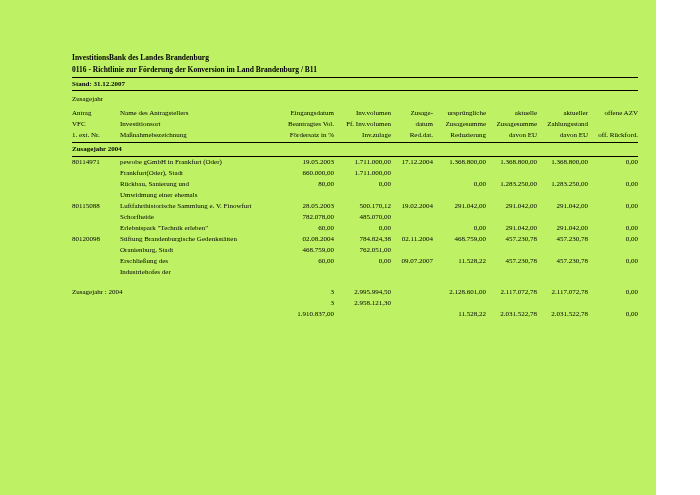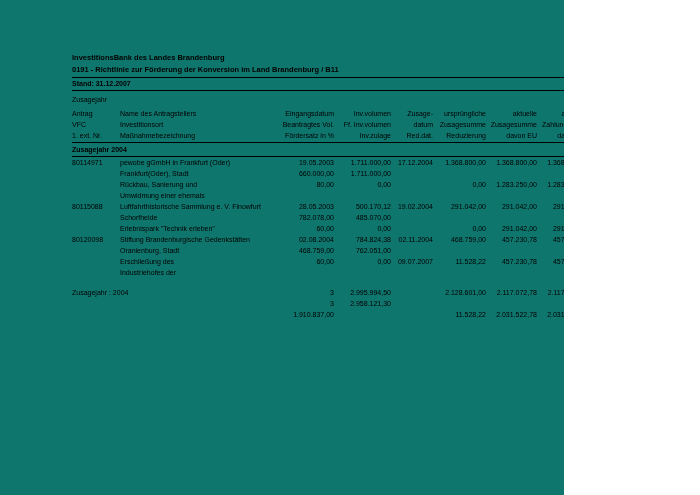--- a/index.html
+++ b/index.html
@@ -4,24 +4,25 @@
 <style>
   * { margin: 0; padding: 0; box-sizing: border-box; }
   html, body { width: 700px; height: 495px; }
   body {
     font-family: "Liberation Sans", "DejaVu Sans", sans-serif;
     background: #ffffff;
     color: #000000;
   }
   .page {
     position: relative;
-    width: 564px;
+    width: 656px;
     height: 495px;
-    background: #0f766e;
+    background: #bef264;
     overflow: hidden;
+    font-family: Liberation Serif, serif;
   }
   .doc {
     position: absolute;
     left: 72px;
     top: 52px;
     width: 566px;
   }
   .title-line {
     font-size: 7.5px;
     font-weight: bold;
@@ -81,21 +82,21 @@
   }
   .report-table tr.body-row:first-of-type td { padding-top: 2px; }
   .report-table tr.spacer-row td { height: 9px; }
 </style>
 </head>
 <body>
 
 <div class="page">
   <div class="doc">
     <div class="title-line">InvestitionsBank des Landes Brandenburg</div>
-    <div class="title-line">0191 - Richtlinie zur Förderung der Konversion im Land Brandenburg / B11</div>
+    <div class="title-line">0116 - Richtlinie zur Förderung der Konversion im Land Brandenburg / B11</div>
     <div class="stand-line">Stand: 31.12.2007</div>
     <div class="z-label">Zusagejahr</div>
 
     <table class="report-table">
       <colgroup>
         <col class="c1">
           <col class="c2">
           <col class="c3">
           <col class="c4">
           <col class="c5">

